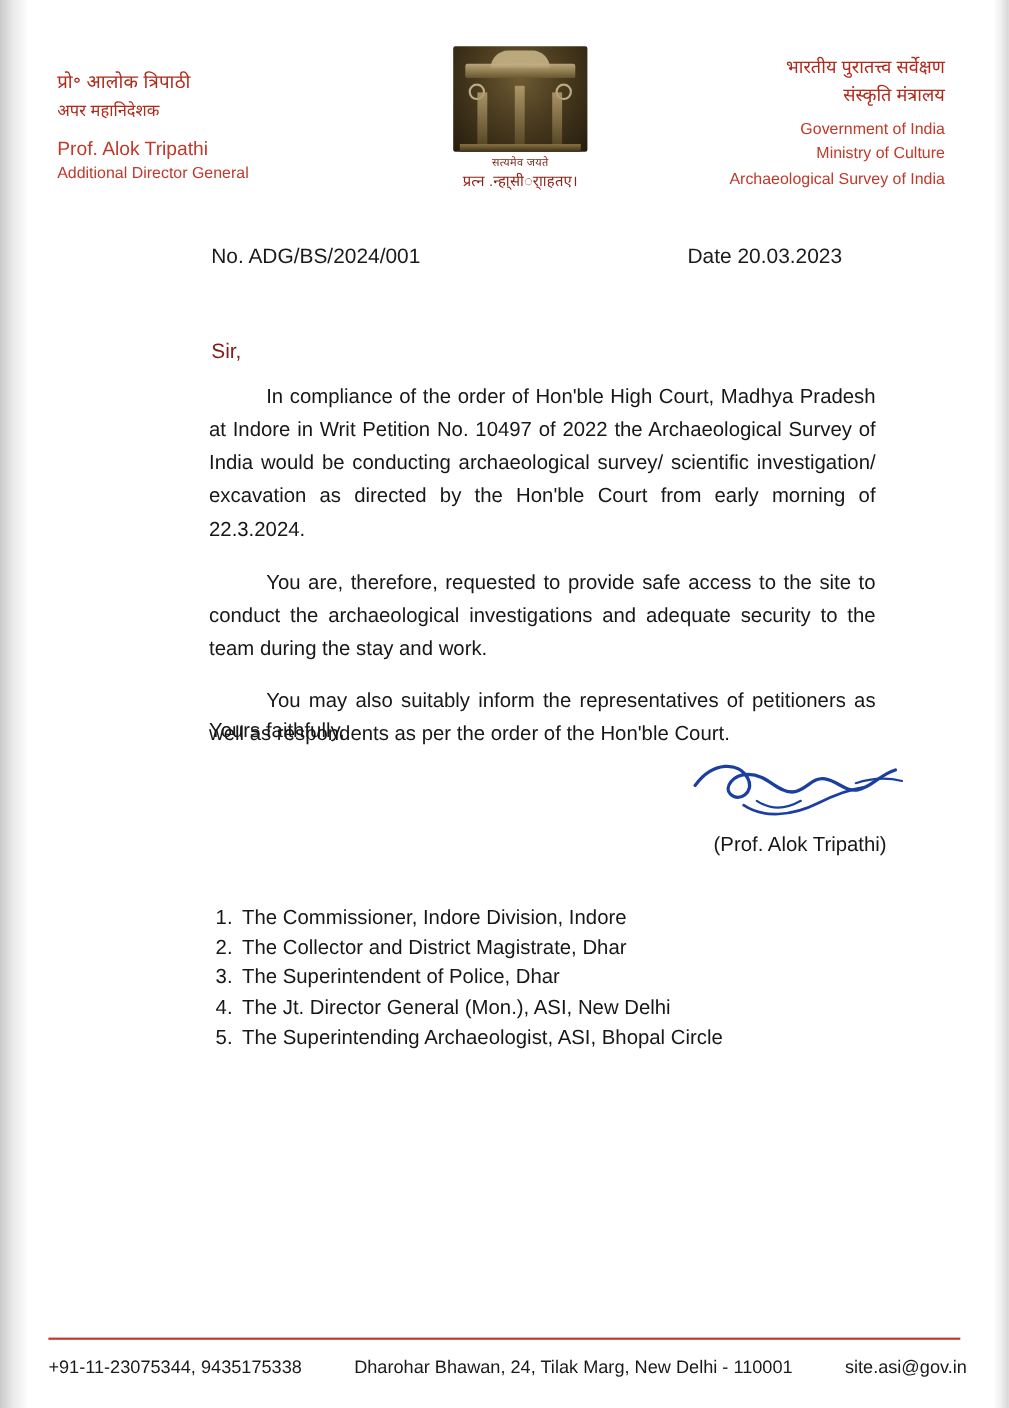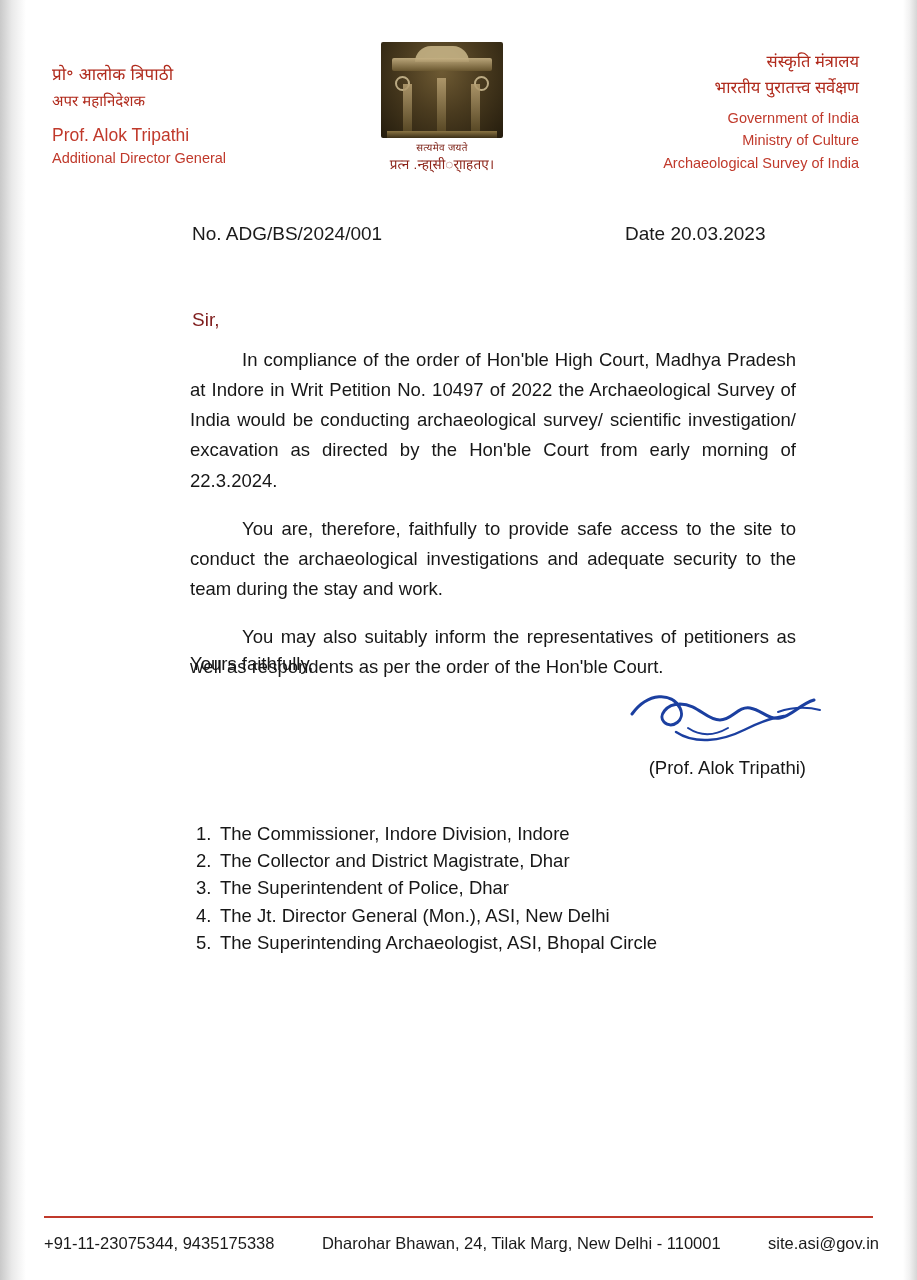--- a/index.html
+++ b/index.html
@@ -68,21 +68,21 @@
   }
   .lh-left .en2 {
     font-size: 14.5px;
     color: #c0392b;
     margin-top: 3px;
     line-height: 1.3;
   }
 
   .lh-center {
     position: absolute;
-    left: 372px;
+    left: 403px;
     top: 0px;
     width: 140px;
     text-align: center;
   }
   .emblem {
     width: 122px;
     height: 96px;
     margin: 0 auto;
     background:
       radial-gradient(ellipse at 50% 30%, #6e5a33 0%, #4a3b1f 45%, #241c0d 100%);
@@ -289,36 +289,36 @@
         <div class="pillar p1"></div>
         <div class="pillar p2"></div>
         <div class="pillar p3"></div>
         <div class="base"></div>
       </div>
       <div class="motto">सत्यमेव जयते</div>
       <div class="motto2">प्रत्न .न्हा्सीर्ााहतए।</div>
     </div>
 
     <div class="lh-right">
+      <div class="hi">भारतीय पुरातत्त्व सर्वेक्षण</div>
       <div class="hi">संस्कृति मंत्रालय</div>
-      <div class="hi">भारतीय पुरातत्त्व सर्वेक्षण</div>
       <div class="en first">Government of India</div>
       <div class="en">Ministry of Culture</div>
       <div class="en">Archaeological Survey of India</div>
     </div>
   </div>
 
   <div class="refline">No. ADG/BS/2024/001</div>
   <div class="dateline">Date 20.03.2023</div>
 
   <div class="salutation">Sir,</div>
 
   <div class="body-text">
     <p>In compliance of the order of Hon'ble High Court, Madhya Pradesh at Indore in Writ Petition No. 10497 of 2022 the Archaeological Survey of India would be conducting archaeological survey/ scientific investigation/ excavation as directed by the Hon'ble Court from early morning of 22.3.2024.</p>
-    <p>You are, therefore, faithfully to provide safe access to the site to conduct the archaeological investigations and adequate security to the team during the stay and work.</p>
+    <p>You are, therefore, requested to provide safe access to the site to conduct the archaeological investigations and adequate security to the team during the stay and work.</p>
     <p>You may also suitably inform the representatives of petitioners as well as respondents as per the order of the Hon'ble Court.</p>
   </div>
 
   <div class="closing">Yours faithfully,</div>
 
   <div class="signature">
     <svg width="200" height="72" viewBox="0 0 200 72" fill="none" aria-hidden="true">
       <path d="M4 28 C20 6, 44 6, 52 22 C58 34, 44 44, 36 36 C30 30, 38 18, 52 18 C70 18, 78 34, 92 34 C104 34, 110 20, 122 22 C134 24, 140 34, 152 32 C164 30, 172 18, 186 14" stroke="#1b3fa0" stroke-width="3" stroke-linecap="round" fill="none"></path>
       <path d="M48 46 C66 58, 92 56, 116 44 C130 37, 142 32, 156 30" stroke="#1b3fa0" stroke-width="2.4" stroke-linecap="round" fill="none"></path>
       <path d="M60 42 C72 50, 86 50, 100 42" stroke="#1b3fa0" stroke-width="2" stroke-linecap="round" fill="none"></path>

